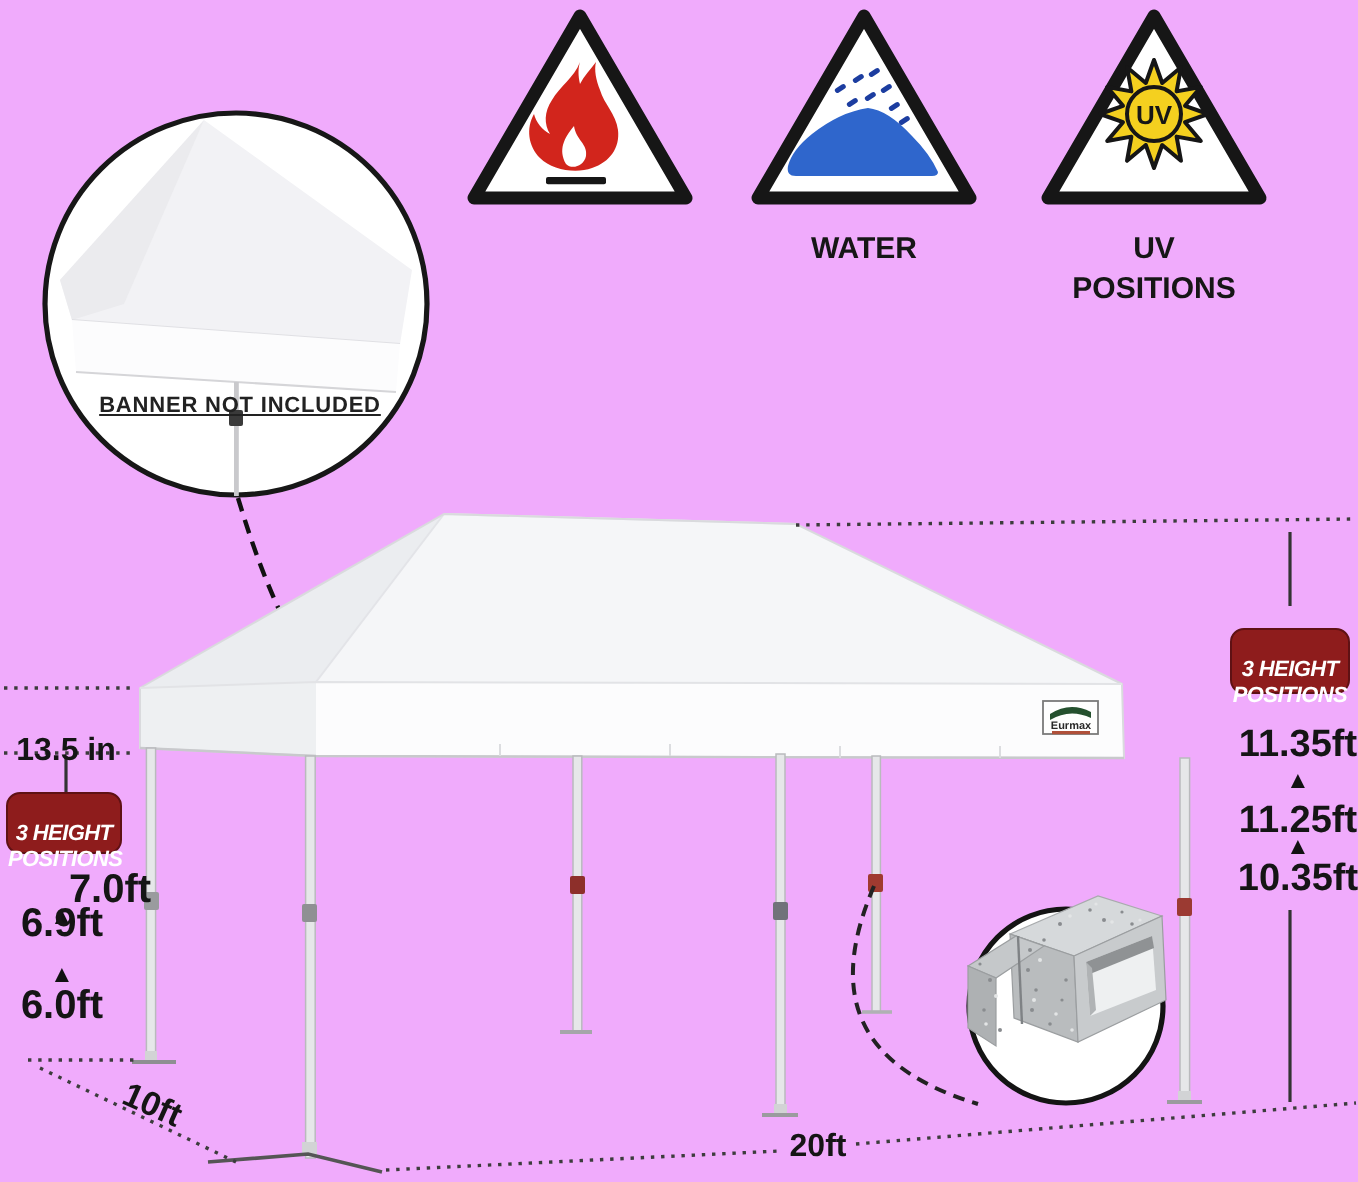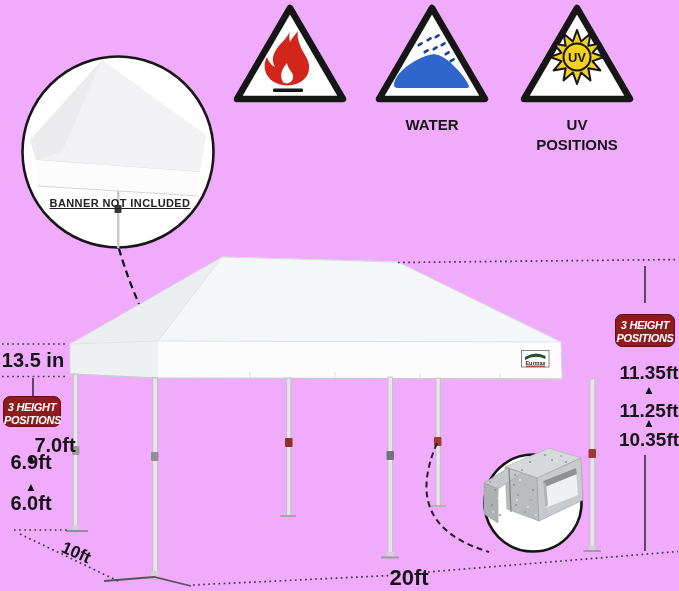--- a/index.html
+++ b/index.html
@@ -7,33 +7,33 @@
     position:relative;width:679px;height:591px;background:#f0abfc;overflow:hidden;
     font-family:"Liberation Sans", sans-serif;color:#151515;
   }
   .stage svg.art{position:absolute;left:0;top:0;}
   .lbl{position:absolute;text-align:center;color:#151515;}
   .cap{position:absolute;text-align:center;font-weight:700;font-size:15px;line-height:20px;color:#161616;}
   .cap-fire{left:204px;top:115px;width:172px;}
   .cap-water{left:368px;top:115px;width:128px;}
   .cap-uv{left:513px;top:115px;width:128px;}
   .banner-note{left:40px;top:197px;width:160px;font-size:11px;font-weight:700;letter-spacing:.4px;color:#222;text-decoration:underline;}
-  .valance-h{left:1px;top:349px;width:64px;font-size:20px;font-weight:600;}
+  .valance-h{left:1px;top:367px;width:64px;font-size:16px;font-weight:600;}
   .hcol-left{left:1px;width:60px;font-size:20px;font-weight:700;line-height:21px;}
   .hcol-right{left:613px;width:72px;font-size:19px;font-weight:700;line-height:20px;}
   .arrow{font-size:12px;line-height:12px;font-weight:400;color:#111;}
   .badge{
     position:absolute;background:#8e1c1c;border:1px solid #5f1114;border-radius:7px;
     color:#ffffff;font-weight:700;font-style:italic;font-size:11px;line-height:13px;
-    text-align:center;box-sizing:border-box;padding-top:4px;letter-spacing:-0.3px;
+    text-align:center;box-sizing:border-box;padding-top:14px;letter-spacing:-0.3px;
   }
   .badge-left{left:3px;top:396px;width:58px;height:31px;}
   .badge-right{left:615px;top:314px;width:60px;height:33px;}
   .dim-depth{left:48px;top:543px;width:56px;font-size:17px;font-weight:700;transform:rotate(24deg);}
-  .dim-width{left:386px;top:565px;width:46px;font-size:22px;font-weight:700;}
+  .dim-width{left:386px;top:565px;width:46px;font-size:16px;font-weight:700;}
 </style>
 </head>
 <body>
 
 <div class="stage">
 
   <svg class="art" width="679" height="591" viewBox="0 0 679 591">
 
     <g transform="translate(230,0)">
       <path d="M60 8 L113 99 L7 99 Z" fill="#ffffff" stroke="#161616" stroke-width="6.5" stroke-linejoin="round"></path>

